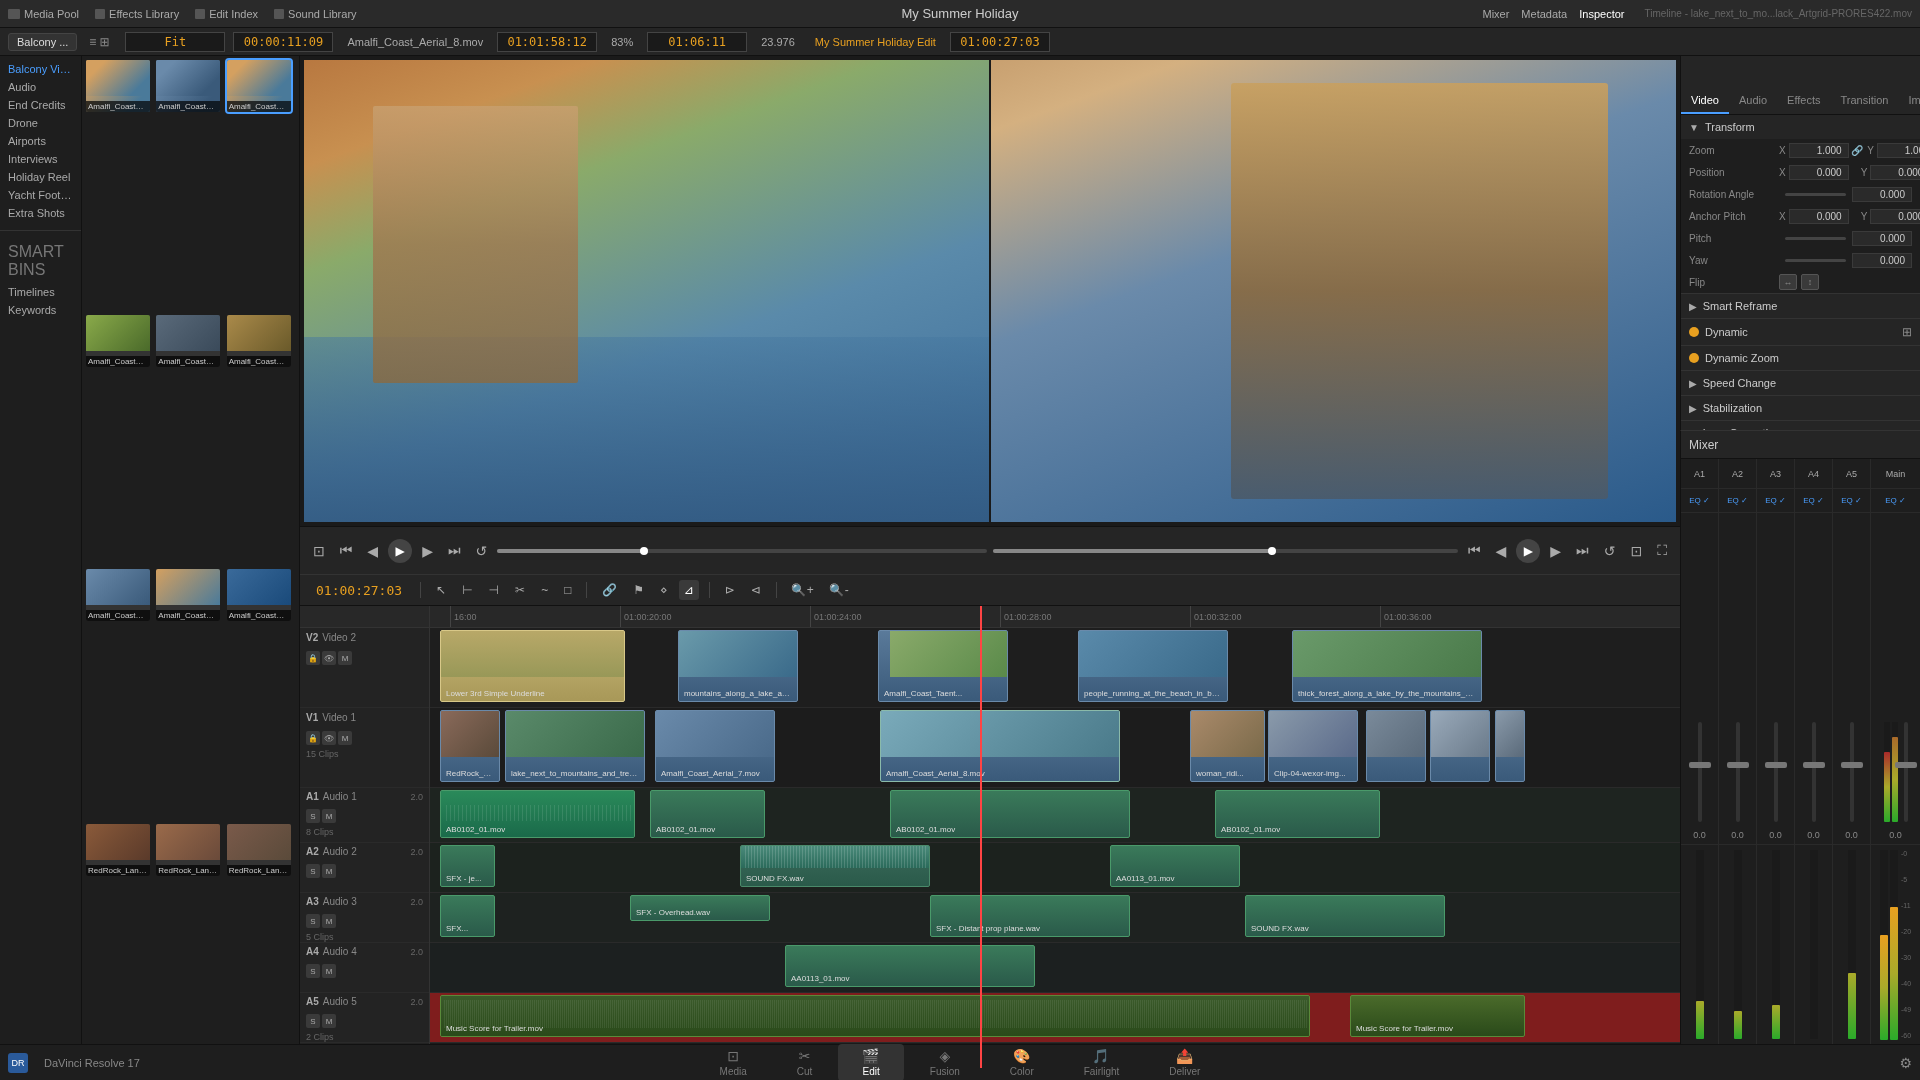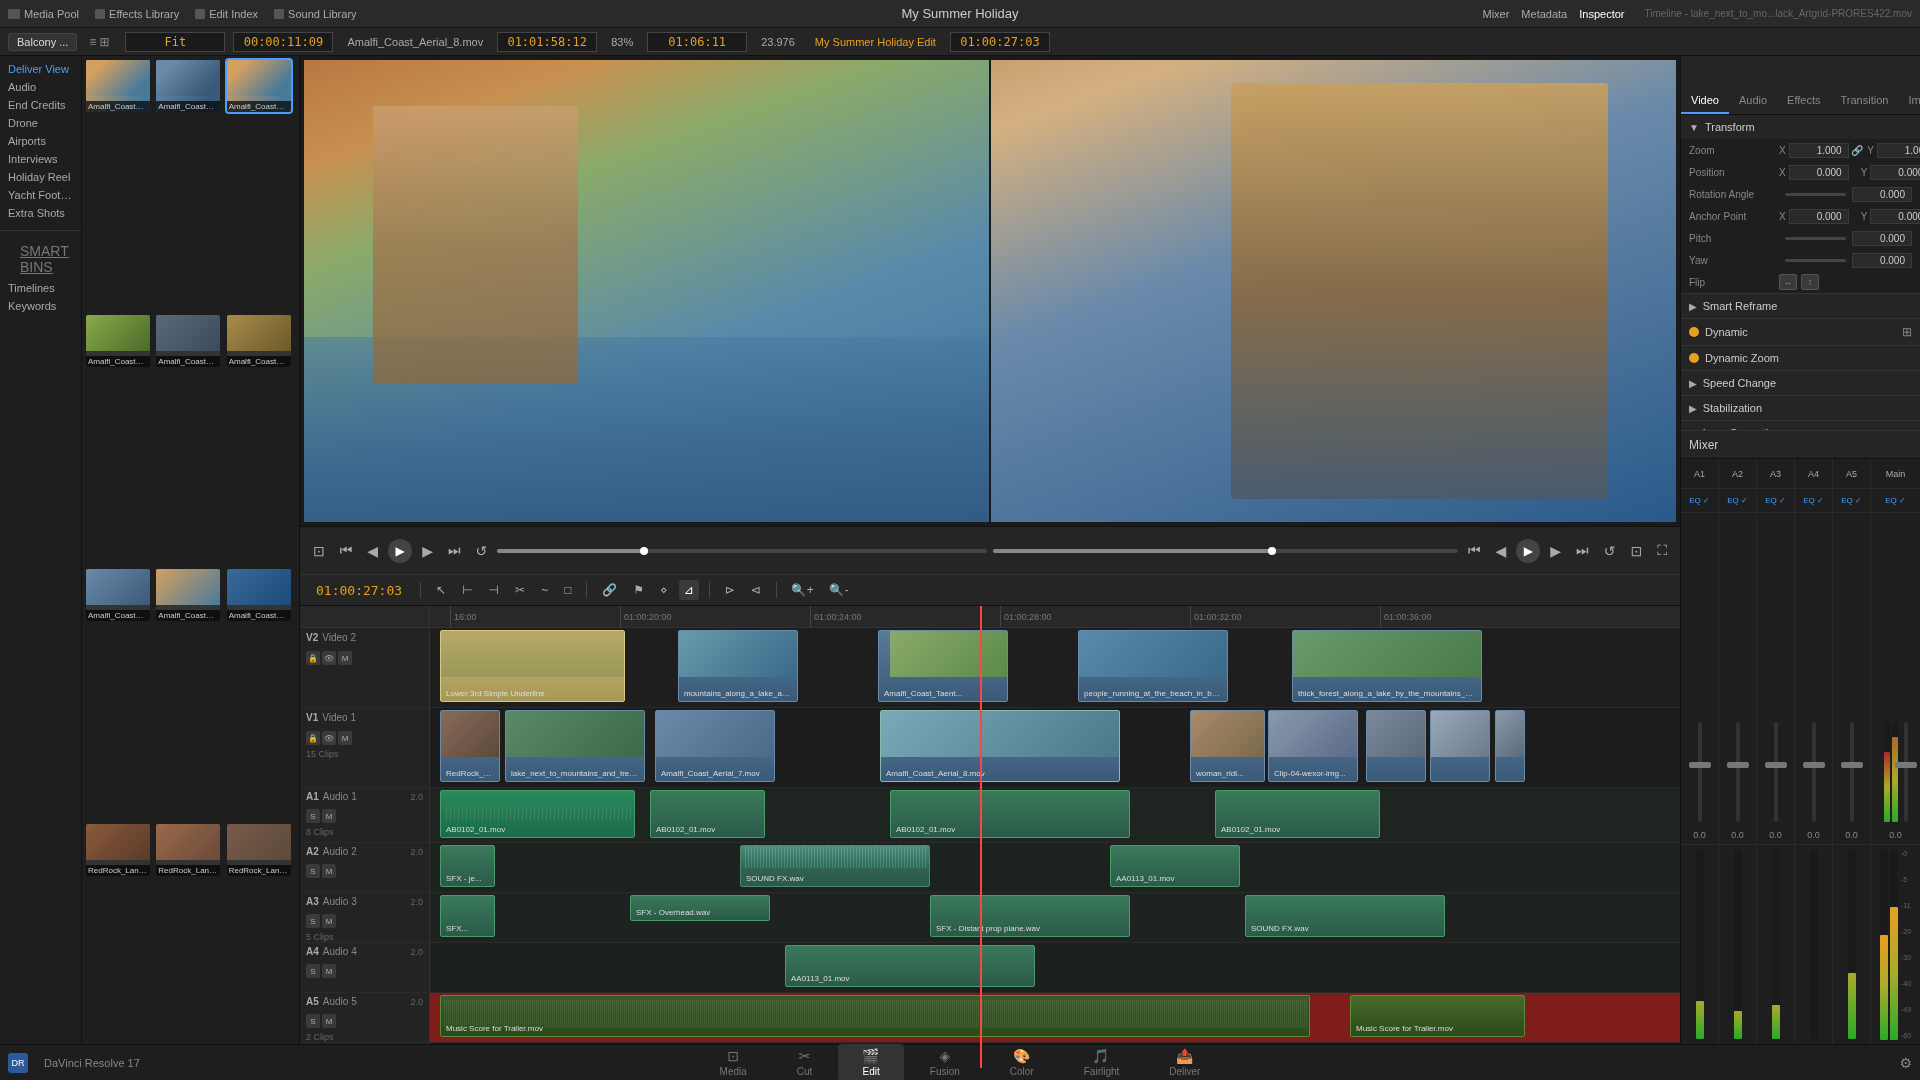--- a/index.html
+++ b/index.html
@@ -114,25 +114,24 @@
       padding: 3px 8px;
       font-size: 11px;
       color: #aaa;
       cursor: pointer;
       white-space: nowrap;
       overflow: hidden;
       text-overflow: ellipsis;
     }
     .sidebar-item.active { color: #4a9eff; }
     .sidebar-header {
-      padding: 4px 20px;
-      font-size: 14px;
+      padding: 4px 8px;
+      font-size: 16px;
       color: #777;
       text-transform: uppercase;
-      text-decoration: underline;
     }
     .sidebar-divider {
       height: 1px;
       background: #333;
       margin: 4px 0;
     }
 
     
     .media-pool {
       width: 218px;
@@ -577,21 +576,21 @@
   <div class="timecode-display">01:06:11</div>
   <div class="second-bar-item">23.976</div>
   <div class="second-bar-item" style="color:#e8a020;">My Summer Holiday Edit</div>
   <div class="timecode-display">01:00:27:03</div>
 </div>
 
 <div class="main-layout" style="height: calc(1080px - 56px);">
 
   <div class="left-sidebar">
     <div class="sidebar-section">
-      <div class="sidebar-item active">Deliver View</div>
+      <div class="sidebar-item active">Balcony View</div>
       <div class="sidebar-item">Audio</div>
       <div class="sidebar-item">End Credits</div>
       <div class="sidebar-item">Drone</div>
       <div class="sidebar-item">Airports</div>
       <div class="sidebar-item">Interviews</div>
       <div class="sidebar-item">Holiday Reel</div>
       <div class="sidebar-item">Yacht Footage</div>
       <div class="sidebar-item">Extra Shots</div>
     </div>
     <div class="sidebar-divider"></div>
@@ -1048,21 +1047,21 @@
 
       <div class="inspector-row">
         <span class="inspector-label">Rotation Angle</span>
         <div class="inspector-slider">
             <div class="inspector-slider-fill"></div>
           </div>
         <span class="inspector-value">0.000</span>
       </div>
 
       <div class="inspector-row">
-        <span class="inspector-label">Anchor Point</span>
+        <span class="inspector-label">Anchor Pitch</span>
         <span style="color:#888;font-size:10px;margin-right:3px;">X</span>
         <span class="inspector-value">0.000</span>
         <div class="inspector-slider">
             <div class="inspector-slider-fill"></div>
           </div>
         <span style="color:#888;font-size:10px;margin-right:3px;">Y</span>
         <span class="inspector-value">0.000</span>
       </div>
 
       <div class="inspector-row">

